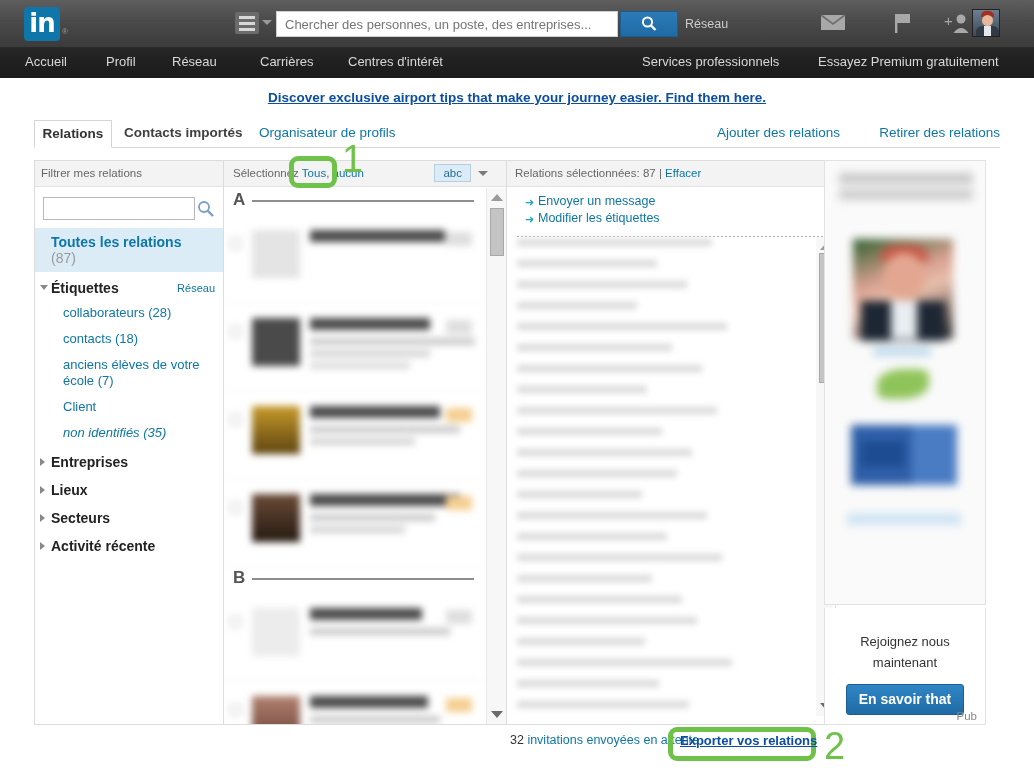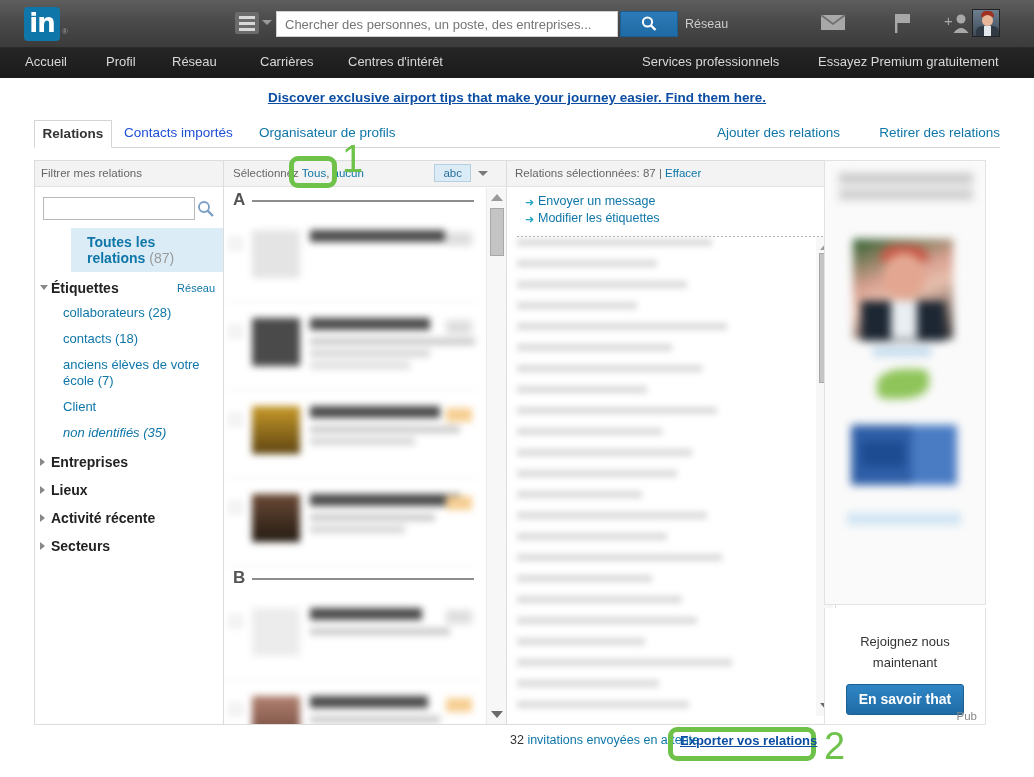--- a/index.html
+++ b/index.html
@@ -117,21 +117,21 @@
   .tabrow { position: relative; height: 28px; margin: 0 34px; }
   .tab {
     position:absolute; top:0; font-size: 13.5px; cursor:pointer;
   }
   .tab.active {
     left: 0; width: 78px; height: 28px;
     border: 1px solid #d5d5d5; border-bottom: 1px solid #fff;
     background:#fff; color:#333; font-weight:bold;
     text-align:center; line-height: 26px; z-index:2;
   }
-  .tab.t2 { left: 90px; top:5px; color:#1d4ed8; }
+  .tab.t2 { left: 90px; top:5px; color:#404040;font-weight:bold; }
   .tab.t3 { left: 225px; top:5px; color:#0e76a8; }
   .tabright {
     position:absolute; top:5px; font-size:13.5px; color:#0e76a8; cursor:pointer;
   }
   .tr1 { right: 160px; }
   .tr2 { right: 0; }
   .tabline {
     position:absolute; left:0; right:0; top:27px; height:1px; background:#d5d5d5;
   }
 
@@ -153,21 +153,21 @@
   .filtersearch {
     position:relative; padding: 10px 8px 8px 8px;
   }
   .filtersearch input {
     width: 152px; height: 23px; border:1px solid #b8b8b8; outline:none;
     font-size:12px; padding: 0 4px;
   }
   .magnifier { position:absolute; right: 8px; top: 13px; cursor:pointer; }
   .allrel {
     background:#dbecf7; padding: 6px 14px 6px 16px;
-    font-size: 14px; color:#0e76a8; font-weight:bold; cursor:pointer;margin-left:36px;
+    font-size: 14px; color:#0e76a8; font-weight:bold; cursor:pointer;
   }
   .allrel span.cnt { color:#999; font-weight:normal; }
   .secthead {
     position:relative; padding: 8px 0 4px 16px;
     font-size: 14px; font-weight:bold; color:#222; cursor:pointer;
   }
   .tri {
     position:absolute; left:5px; top:13px;
     width:0;height:0;border-left:4px solid transparent;border-right:4px solid transparent;
     border-top:5px solid #888;
@@ -446,25 +446,25 @@
       <div class="secthead">
         <span class="tri collapsed"></span>
         <span>Entreprises</span>
       </div>
       <div class="secthead">
         <span class="tri collapsed"></span>
         <span>Lieux</span>
       </div>
       <div class="secthead">
         <span class="tri collapsed"></span>
-        <span>Activité récente</span>
+        <span>Secteurs</span>
       </div>
       <div class="secthead">
         <span class="tri collapsed"></span>
-        <span>Secteurs</span>
+        <span>Activité récente</span>
       </div>
     </div>
 
     <div class="listpanel">
       <div class="listhdr">
         <span>Sélectionnez</span>
         <a>Tous</a><span>,</span>
         <a>aucun</a>
         <span class="abcbtn">abc</span>
         <span class="abccaret"></span>

